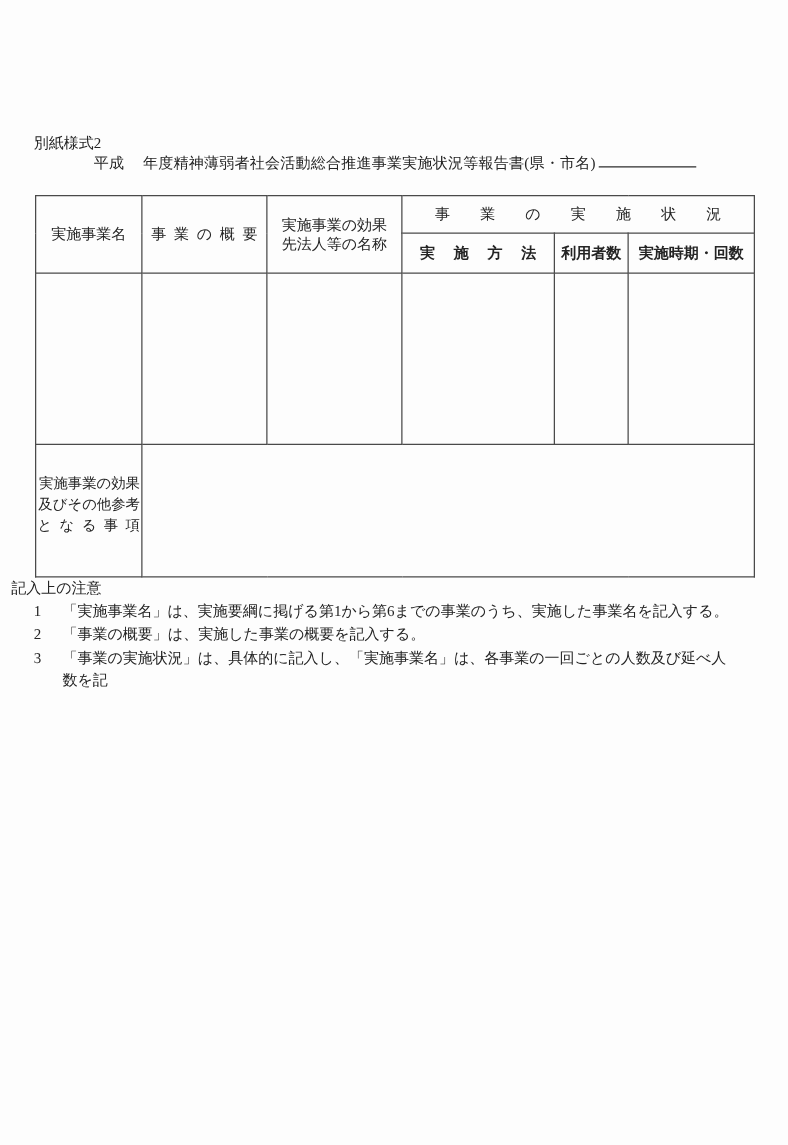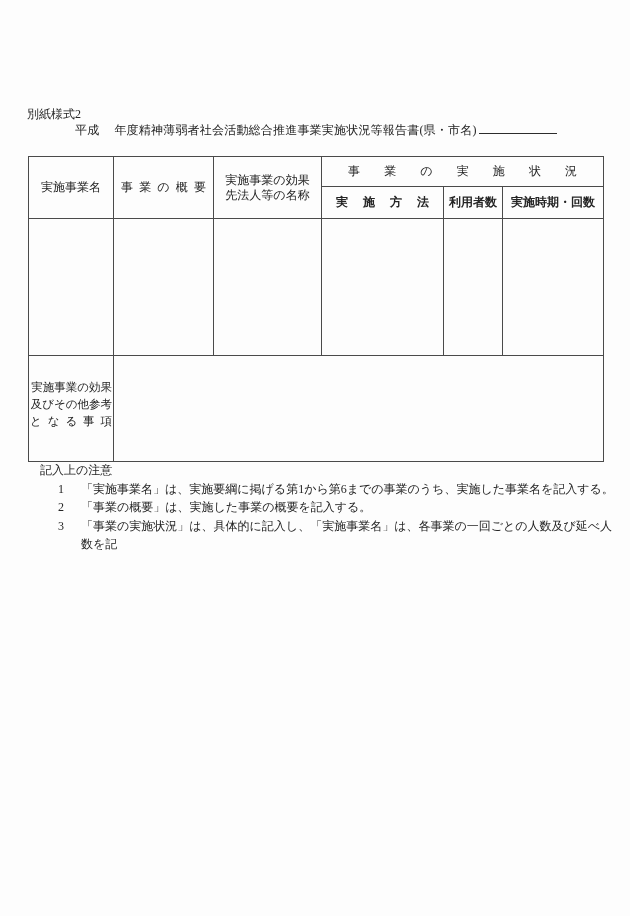--- a/index.html
+++ b/index.html
@@ -52,21 +52,21 @@
     text-align:left;padding:0 3px;line-height:15px;white-space:nowrap;
   }
   .effect-label-cell{vertical-align:middle;}
   .effect-label{
     width:82px;margin:0 auto 8px auto;
     font-size:11.5px;line-height:17px;text-align:left;white-space:nowrap;
   }
   .effect-label .ln{display:block;text-align:right;}
   .effect-label .ln-jst{display:block;text-align:justify;text-align-last:justify;}
   .notes{
-    position:absolute;left:40px;top:461px;width:580px;
+    position:absolute;left:9px;top:461px;width:580px;
     font-size:12px;line-height:18.5px;color:#242424;
   }
   .note-item{display:flex;padding-left:18px;}
   .note-num{width:23px;flex:none;}
   .note-text{flex:1;}
   .note-cont{padding-left:23px;}
 </style>
 </head>
 <body>
 

